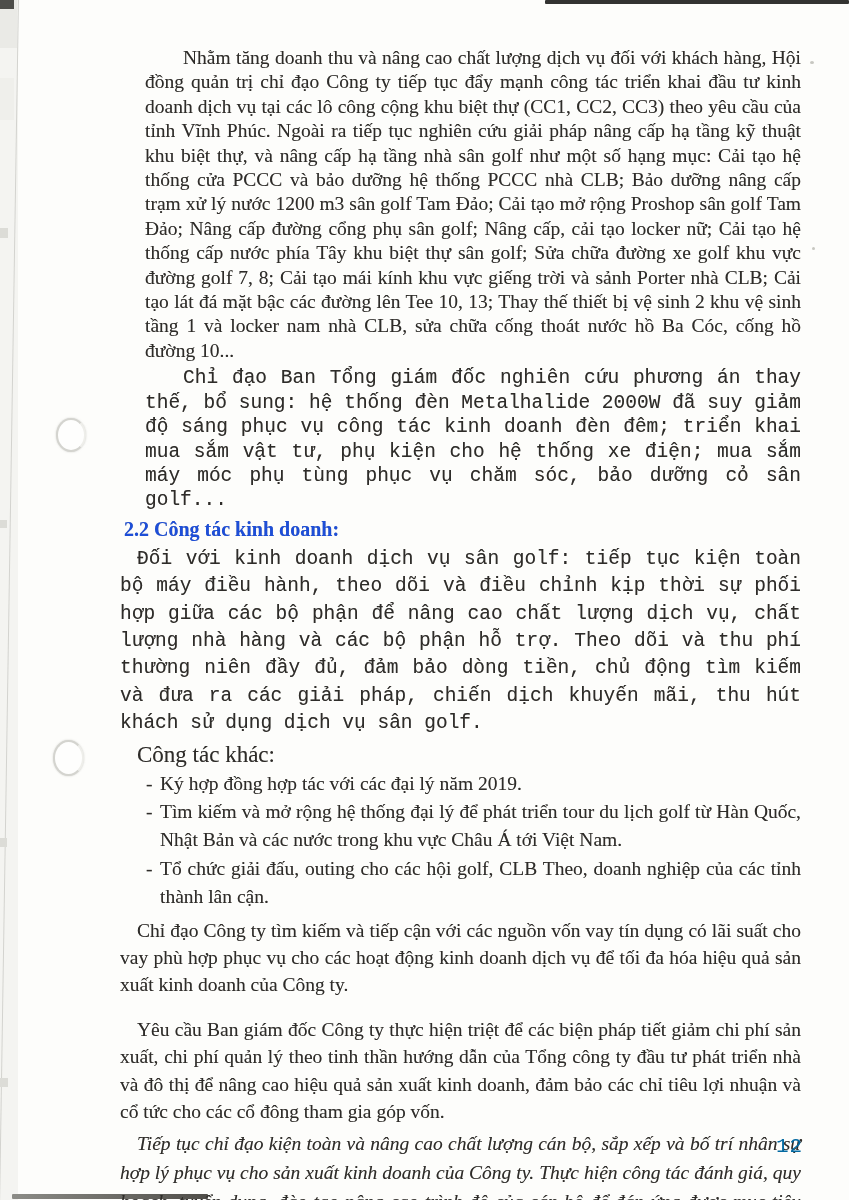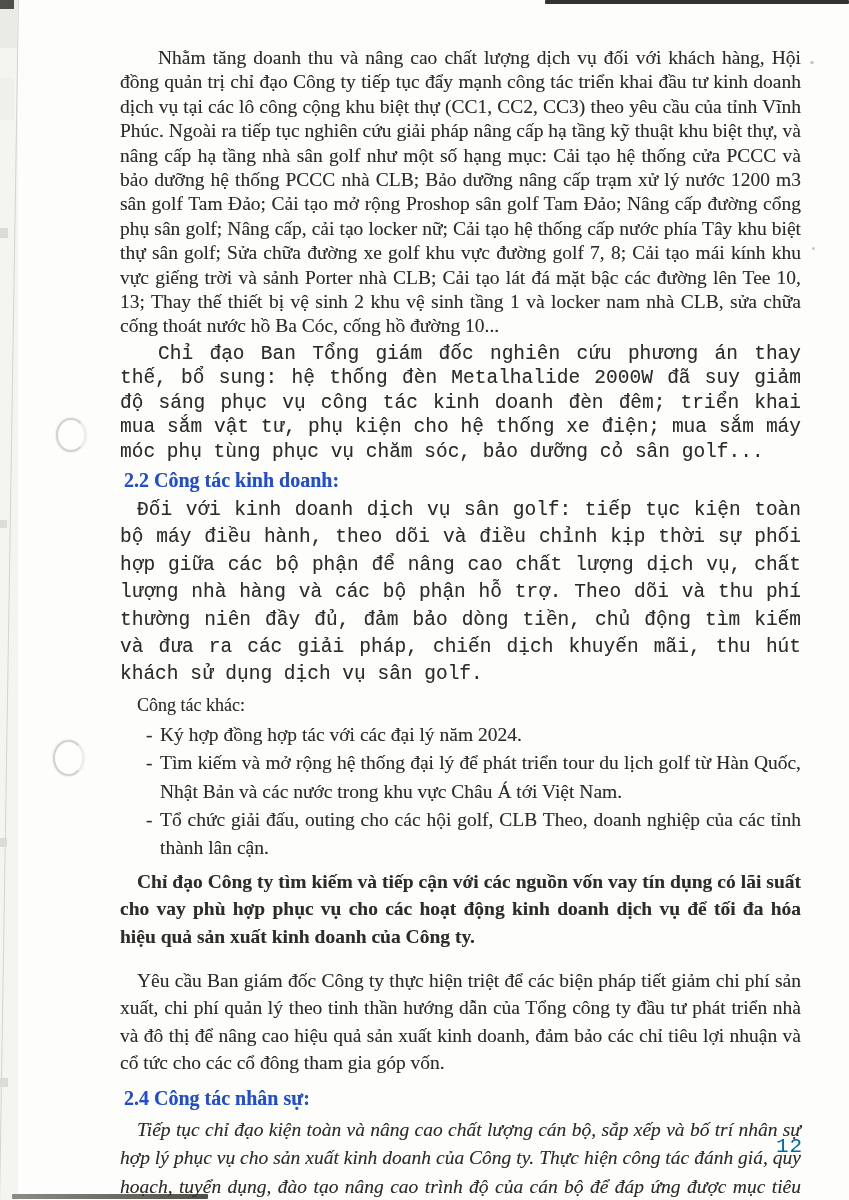--- a/index.html
+++ b/index.html
@@ -48,32 +48,32 @@
   .speckle.s1 { left: 810px; top: 61px; width: 4px; height: 3px; }
   .speckle.s2 { left: 812px; top: 247px; width: 3px; height: 3px; }
 
   
   .page-content {
     position: absolute; left: 120px; top: 46px; width: 681px;
     text-align: justify;
     text-shadow: 0 0 0.4px rgba(45,43,40,0.35);
   }
   p { margin: 0; font-size: 19.5px; }
-  .par-tight { line-height: 24.4px; text-indent: 38px; }
+  .par-tight { line-height: 24.4px; text-indent: 38px; margin-left: 25px; }
   .par-mid   { line-height: 27.4px; text-indent: 17px; }
   .gap-sm { margin-top: 3px; font-family: Liberation Mono, monospace; }
 
   h2.section-heading {
     font-size: 20px; font-weight: bold; color: #1d4ed8;
     margin: 4px; line-height: 25px; text-align: left;
   }
   .mt-h { margin-top: 6px; }
 
   .sub-label {
-    font-size: 18px; line-height: 27px; margin: 3px 0 0 17px; text-align: left;
+    font-size: 23px; line-height: 27px; margin: 3px 0 0 17px; text-align: left;
   }
 
   ul.dash-list { list-style: none; margin: 2px 0 0 26px; padding: 0; }
   ul.dash-list li { display: flex; font-size: 19.5px; line-height: 28.4px; }
   ul.dash-list .dash { flex: 0 0 14px; }
   ul.dash-list .btxt { flex: 1; text-align: justify; }
 
   .page-number {
     position: absolute; left: 776px; top: 1135px;
     font-size: 21px; color: #0369a1; letter-spacing: 1px; font-family: Liberation Mono, monospace;
@@ -106,36 +106,35 @@
 
   <h2 class="section-heading mt-h">2.2 Công tác kinh doanh:</h2>
 
   <p class="par-mid gap-sm">Đối với kinh doanh dịch vụ sân golf: tiếp tục kiện toàn bộ máy điều hành, theo dõi và điều chỉnh kịp thời sự phối hợp giữa các bộ phận để nâng cao chất lượng dịch vụ, chất lượng nhà hàng và các bộ phận hỗ trợ. Theo dõi và thu phí thường niên đầy đủ, đảm bảo dòng tiền, chủ động tìm kiếm và đưa ra các giải pháp, chiến dịch khuyến mãi, thu hút khách sử dụng dịch vụ sân golf.</p>
 
   <div class="sub-label">Công tác khác:</div>
 
   <ul class="dash-list">
     <li>
       <span class="dash">-</span>
-      <span class="btxt">Ký hợp đồng hợp tác với các đại lý năm 2024.</span>
+      <span class="btxt">Ký hợp đồng hợp tác với các đại lý năm 2019.</span>
     </li>
     <li>
       <span class="dash">-</span>
       <span class="btxt">Tìm kiếm và mở rộng hệ thống đại lý để phát triển tour du lịch golf từ Hàn Quốc, Nhật Bản và các nước trong khu vực Châu Á tới Việt Nam.</span>
     </li>
     <li>
       <span class="dash">-</span>
       <span class="btxt">Tổ chức giải đấu, outing cho các hội golf, CLB Theo, doanh nghiệp của các tỉnh thành lân cận.</span>
     </li>
   </ul>
 
 
-  <p class="par-mid" style="margin-top:5px;font-weight:bold;">Chỉ đạo Công ty tìm kiếm và tiếp cận với các nguồn vốn vay tín dụng có lãi suất cho vay phù hợp phục vụ cho các hoạt động kinh doanh dịch vụ để tối đa hóa hiệu quả sản xuất kinh doanh của Công ty.</p>
+  <p class="par-mid" style="margin-top:5px;">Chỉ đạo Công ty tìm kiếm và tiếp cận với các nguồn vốn vay tín dụng có lãi suất cho vay phù hợp phục vụ cho các hoạt động kinh doanh dịch vụ để tối đa hóa hiệu quả sản xuất kinh doanh của Công ty.</p>
 
   <p class="par-mid" style="margin-top:17px;">Yêu cầu Ban giám đốc Công ty thực hiện triệt để các biện pháp tiết giảm chi phí sản xuất, chi phí quản lý theo tinh thần hướng dẫn của Tổng công ty đầu tư phát triển nhà và đô thị để nâng cao hiệu quả sản xuất kinh doanh, đảm bảo các chỉ tiêu lợi nhuận và cổ tức cho các cổ đông tham gia góp vốn.</p>
 
-  <h2 class="section-heading" style="margin-top:9px;">2.4 Công tác nhân sự:</h2>
 
   <p class="par-mid" style="margin-top:5px; line-height:28.6px;font-style:italic;">Tiếp tục chỉ đạo kiện toàn và nâng cao chất lượng cán bộ, sắp xếp và bố trí nhân sự hợp lý phục vụ cho sản xuất kinh doanh của Công ty. Thực hiện công tác đánh giá, quy hoạch, tuyển dụng, đào tạo nâng cao trình độ của cán bộ để đáp ứng được mục tiêu phát triển của Công ty.</p>
 
 </div>
 
 <div class="page-number">12</div>
 
 </body></html>

